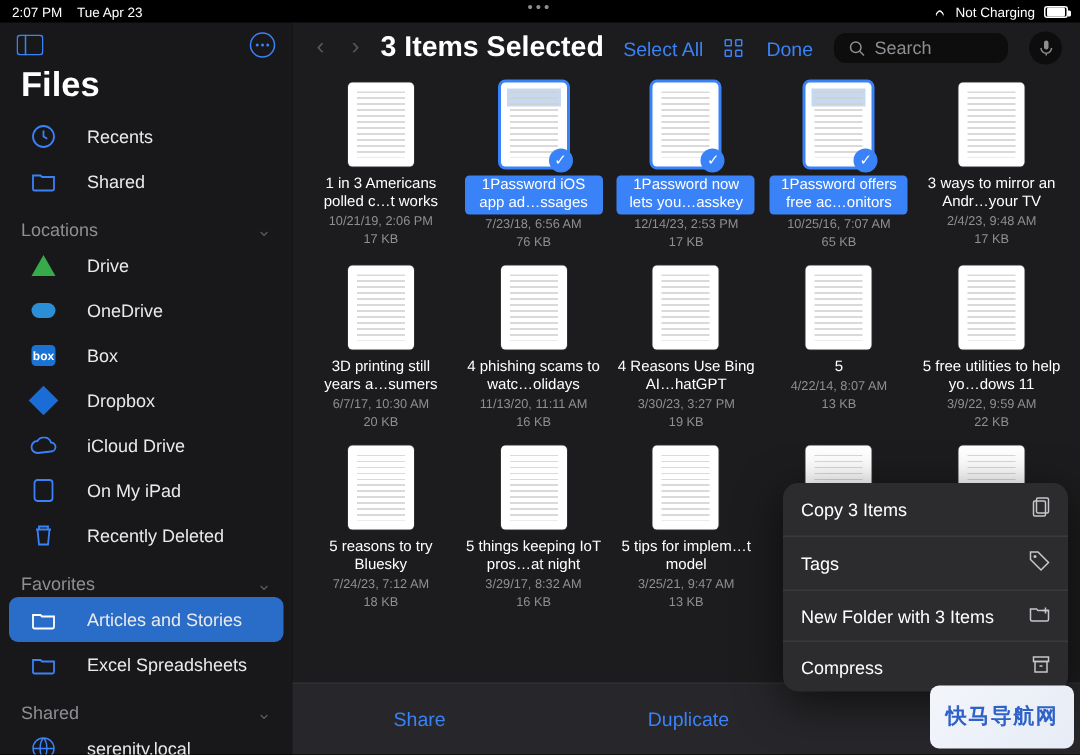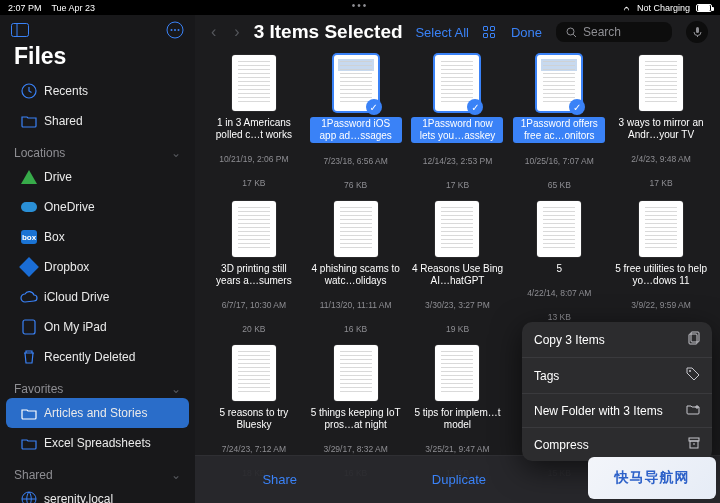--- a/index.html
+++ b/index.html
@@ -9,21 +9,21 @@
 .batt { width: 16px; height: 8px; border: 1px solid #fff; border-radius: 2px; position: relative; }
 .batt::after { content:""; position:absolute; right:-3px; top:2px; width:2px; height:4px; background:#fff; border-radius:0 1px 1px 0; }
 .batt i { display:block; width: 12px; height: 6px; background:#fff; margin:.5px; border-radius:1px; }
 .wifi { width:10px; height:8px; position:relative; }
 .wifi::before { content:""; position:absolute; bottom:0; left:3px; width:4px; height:4px; border:1px solid #fff; border-radius:50%; border-width:1px 1px 0 0; transform:rotate(-45deg); }
 .app { display:flex; height:488px; }
 .sidebar { width:195px; background:#18181a; display:flex; flex-direction:column; }
 .sb-top { display:flex; justify-content:space-between; align-items:center; padding:6px 10px 2px; }
 .sb-icon-btn { width:20px; height:18px; display:flex; align-items:center; justify-content:center; color:#3a82f7; }
 .files-title { font-size:23px; font-weight:700; color:#fff; padding:2px 14px 6px; }
-.sb-item { display:flex; align-items:center; gap:6px; padding:6px 14px; font-size:12px; color:#eaeaea; border-radius:6px; margin:0 6px; }
+.sb-item { display:flex; align-items:center; gap:20px; padding:6px 14px; font-size:12px; color:#eaeaea; border-radius:6px; margin:0 6px; }
 .sb-item.selected { background:#2a6dc9; }
 .sb-item.selected .sb-icon { color:#fff; }
 .sb-section-head { display:flex; justify-content:space-between; align-items:center; padding:10px 14px 2px; color:#8e8e93; font-size:12px; }
 .sb-section-head .chev { color:#55575c; }
 .sb-icon { width:18px; height:18px; display:flex; align-items:center; justify-content:center; color:#3a82f7; flex-shrink:0; }
 .sb-onedrive { width:16px; height:10px; background:#2a8fd6; border-radius:5px; }
 .sb-drive { width:0; height:0; border-left:8px solid transparent; border-right:8px solid transparent; border-bottom:14px solid; position:relative; }
 .sb-box { width:16px; height:14px; background:#1a73d4; border-radius:3px; color:#fff; font-size:8px; display:flex; align-items:center; justify-content:center; font-weight:700; }
 .sb-dropbox { width:14px; height:14px; background:#1a6dd6; transform:rotate(45deg); }
 .main { flex:1; background:#1c1c1e; display:flex; flex-direction:column; position:relative; }
@@ -40,28 +40,28 @@
 .cell { display:flex; flex-direction:column; align-items:center; text-align:center; }
 .thumb { width:44px; height:56px; background:#fff; border-radius:3px; position:relative; overflow:hidden; box-shadow:0 0 0 .5px rgba(255,255,255,.12); }
 .thumb .lines { position:absolute; inset:6px; background:repeating-linear-gradient(#d0d0d0 0 1px, transparent 1px 4px); opacity:.8; }
 .thumb.hasimg::before { content:""; position:absolute; top:4px; left:4px; right:4px; height:12px; background:#c7d9ef; }
 .cell.sel .thumb { box-shadow:0 0 0 2px #3a82f7; }
 .cell .check { position:absolute; bottom:-4px; right:-4px; width:16px; height:16px; border-radius:50%; background:#3a82f7; display:none; align-items:center; justify-content:center; color:#fff; font-size:10px; }
 .cell.sel .check { display:flex; }
 .thumb-wrap { position:relative; }
 .fname { font-size:10px; color:#fff; margin-top:6px; max-width:92px; line-height:1.2; }
 .cell.sel .fname { background:#3a82f7; border-radius:3px; padding:1px 3px; }
-.meta { font-size:8.5px; color:#8e8e93; line-height:1.3; margin-top:13px; }
+.meta { font-size:8.5px; color:#8e8e93; line-height:1.3; margin-top:1px; }
 .bottom-bar { height:48px; background:rgba(40,40,44,.95); display:flex; align-items:center; justify-content:space-around; font-size:13px; color:#3a82f7; border-top:.5px solid #2f2f33; position:absolute; bottom:0; left:0; right:0; }
 .context-menu { position:absolute; right:8px; bottom:42px; width:190px; background:#2c2c2e; border-radius:10px; overflow:hidden; box-shadow:0 8px 30px rgba(0,0,0,.6); }
 .cm-item { display:flex; align-items:center; justify-content:space-between; padding:9px 12px; font-size:12px; color:#fff; border-bottom:.5px solid #3a3a3d; }
 .cm-item:last-child { border-bottom:none;align-items:flex-end; }
 .cm-icon { color:#c6c6cc; font-size:12px; }
 .pill-indicator { position:absolute; top:0; left:50%; transform:translateX(-50%); color:#8e8e93; font-size:10px; letter-spacing:2px; }
-.watermark { position:absolute; right:4px; bottom:4px; width:128px; height:42px; background:linear-gradient(135deg,#f3f5fa,#e6ecf6); border-radius:6px; display:flex; align-items:center; justify-content:center; font-size:14px; font-weight:700; color:#2e62c9; font-family:Liberation Sans, sans-serif; letter-spacing:1px; pointer-events:none; }
+.watermark { position:absolute; right:4px; bottom:4px; width:96px; height:42px; background:linear-gradient(135deg,#f3f5fa,#e6ecf6); border-radius:6px; display:flex; align-items:center; justify-content:center; font-size:14px; font-weight:700; color:#2e62c9; font-family:Liberation Sans, sans-serif; letter-spacing:1px; pointer-events:none; }
 .svg-fill { fill: currentColor; }
 </style>
 </head>
 <body>
 
 <div class="status-bar">
   <div>
     <span>2:07 PM</span>
     &nbsp;&nbsp;
     <span>Tue Apr 23</span>

